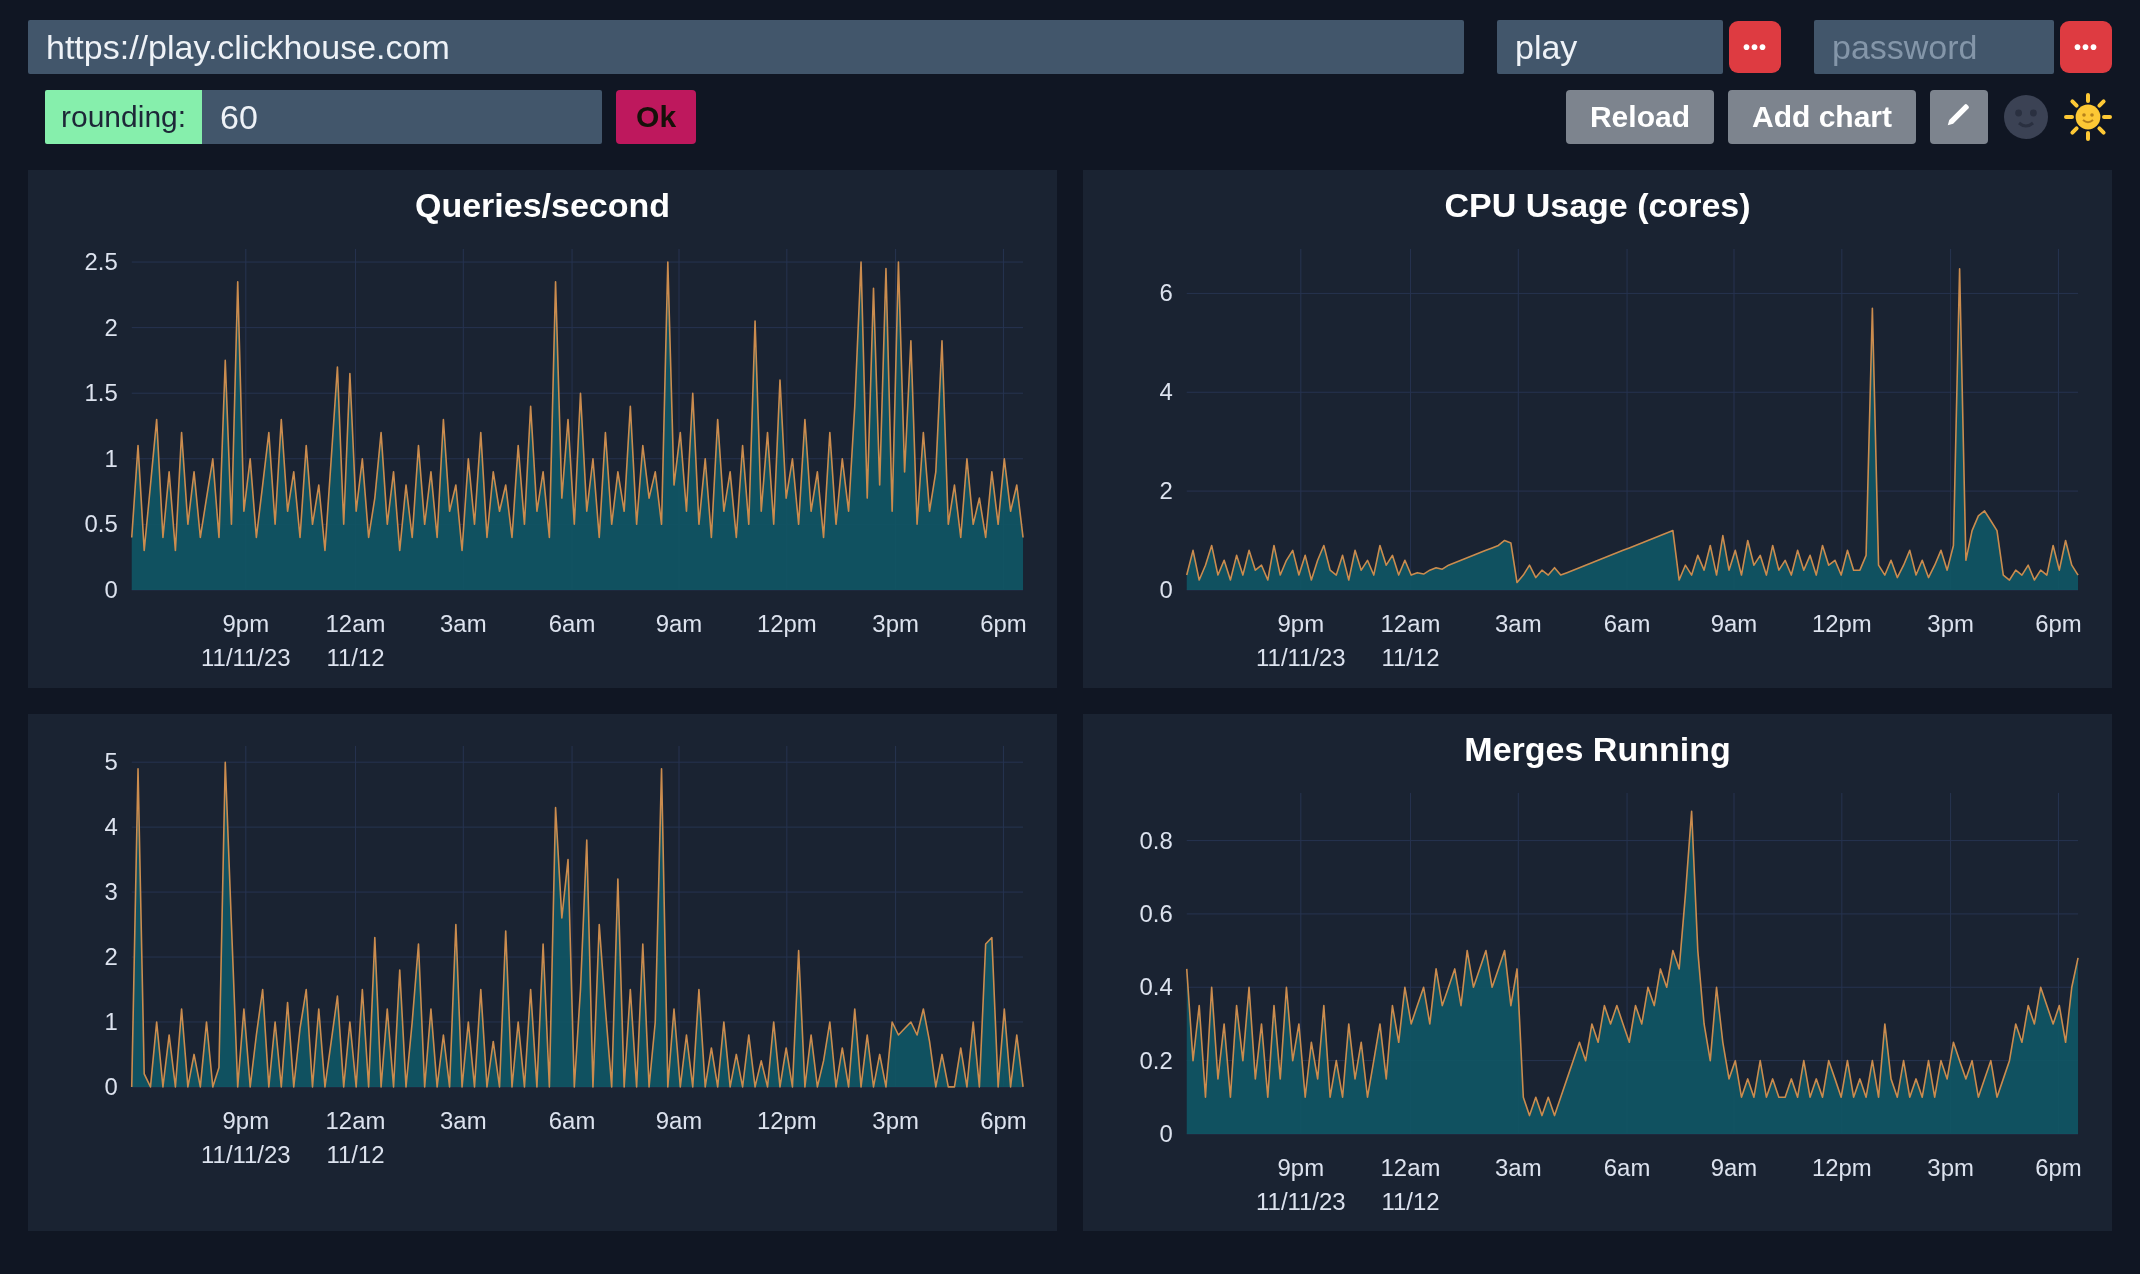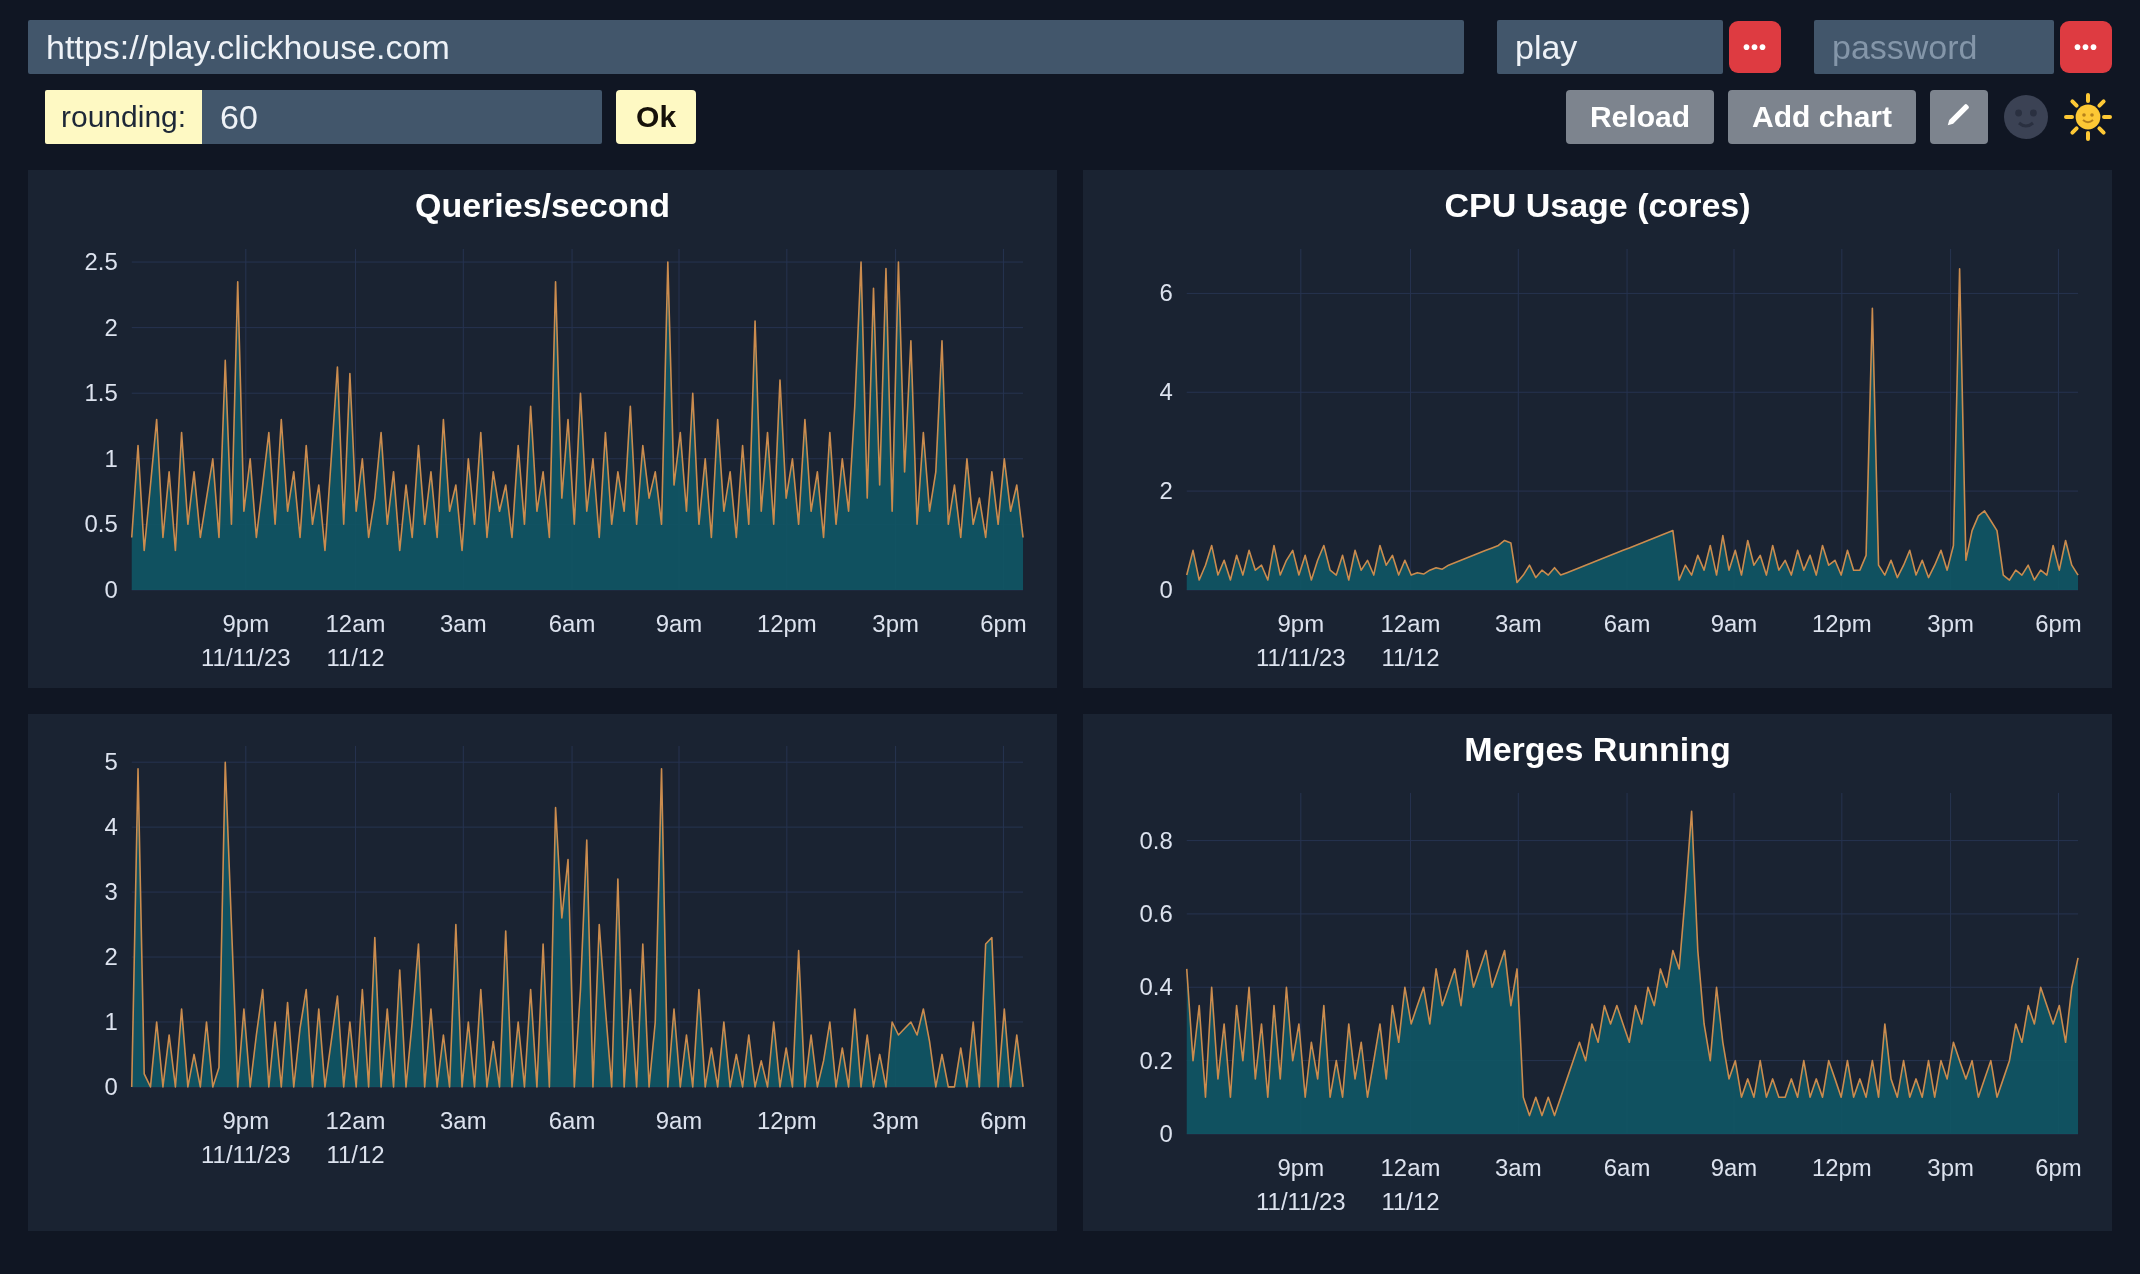--- a/index.html
+++ b/index.html
@@ -25,33 +25,33 @@
   .user { width:226px; }
   .pass { width:240px; }
   .dots-btn {
     width:52px; height:52px; border:0; border-radius:9px; background:#de3b41;
     color:#fff; font-size:20px; font-weight:bold; letter-spacing:1px;
     display:flex; align-items:center; justify-content:center; cursor:pointer;
     font-family:inherit; flex:0 0 auto;
   }
   .chip-group { gap:0; }
   .chip {
-    background:#fef9c3; color:#1d2737; font-size:30px; height:54px;
+    background:#86efac; color:#1d2737; font-size:30px; height:54px;
     display:flex; align-items:center; padding:0 16px; border-radius:2px 0 0 2px;
     white-space:nowrap;
   }
   .chip-group input.field { border-radius:0 2px 2px 0; }
   .rounding-val { width:400px; }
   .seconds-val { width:400px; }
   .btn {
     border:0; height:54px; font-size:30px; font-weight:bold; font-family:inherit;
     border-radius:4px; cursor:pointer; display:flex; align-items:center;
     justify-content:center; white-space:nowrap;
   }
-  .ok   { background:#fef9c3; color:#16110a; padding:0 20px; }
+  .ok   { background:#be185d; color:#16110a; padding:0 20px; }
   .gray { background:#7d848e; color:#ffffff; padding:13px 24px; }
   .icon-btn { width:58px; padding:0; }
   .spacer { flex:1; }
   .theme-btn { width:48px; height:48px; border:0; background:transparent; padding:0; cursor:pointer; }
   .theme-btn svg { width:48px; height:48px; display:block; }
   .grid {
     display:grid; grid-template-columns:1fr 1fr; gap:26px; margin:26px 28px 0;
   }
   .panel { background:#1a2332; padding:14px 16px 6px; }
   .title {

